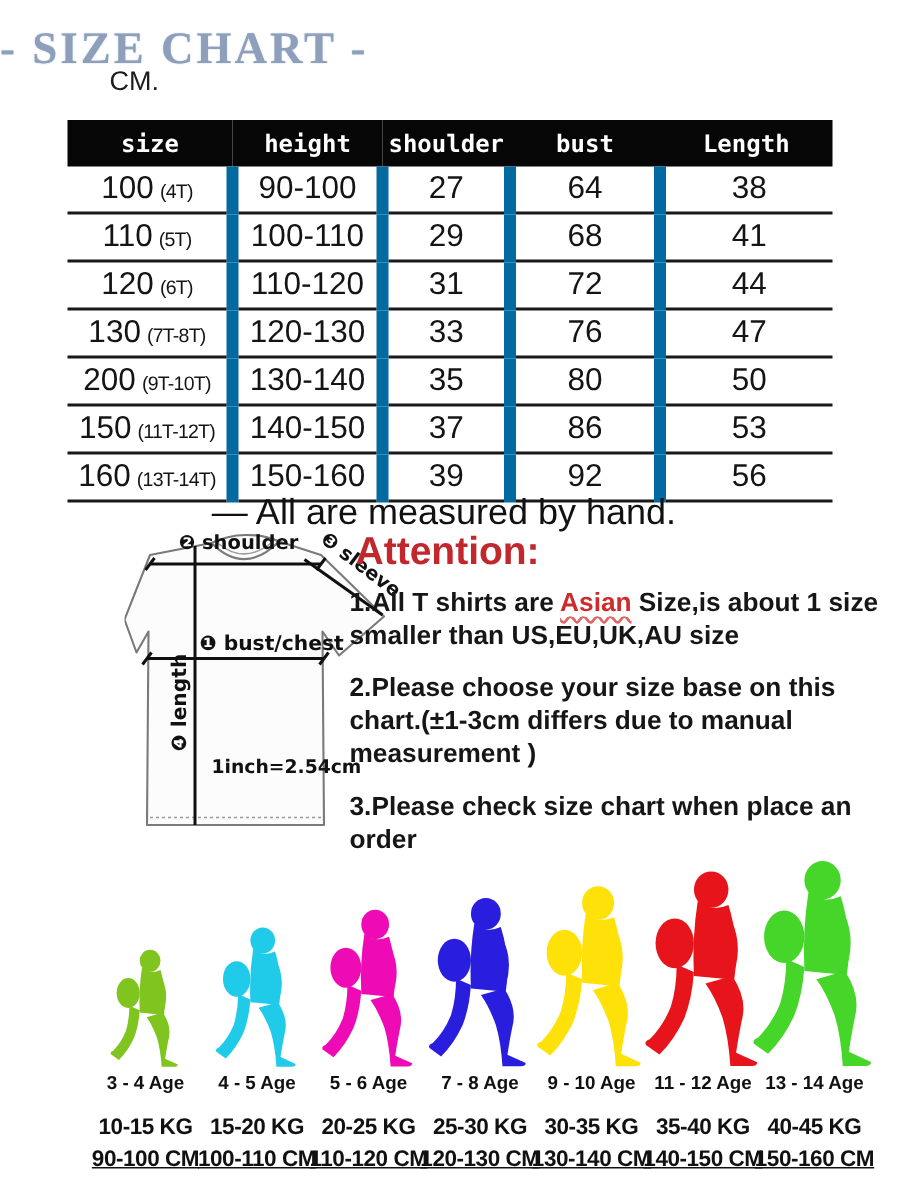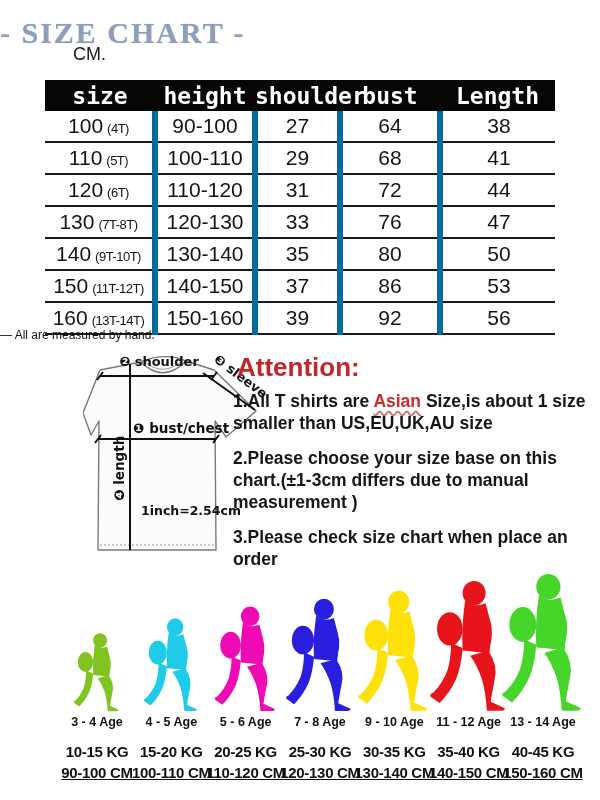--- a/index.html
+++ b/index.html
@@ -10,28 +10,28 @@
          font-family:"Liberation Serif",serif;font-weight:bold;font-size:30px;
          letter-spacing:2px;color:var(--title-blue,#8d9fbb);
          text-shadow:0 0 1px rgba(140,160,190,.7);}
   .unit{position:absolute;top:44px;left:73px;font-size:18px;color:#1b1b1b;}
 
   table.size{position:absolute;top:80px;left:45px;width:510px;border-collapse:collapse;table-layout:fixed;}
   table.size col.c1{width:110px}table.size col.c2{width:100px}table.size col.c3{width:85px}
   table.size col.c4{width:100px}table.size col.c5{width:115px}
   table.size thead th{background:var(--table-header-bg,#060606);color:var(--table-header-text,#fff);
          font-family:"DejaVu Sans Mono","Liberation Mono",monospace;font-weight:bold;
-         font-size:23px;height:31px;padding:0;}
+         font-size:16px;height:31px;padding:0;}
   table.size tbody td{height:30px;text-align:center;font-size:21px;padding:0;
          border-bottom:2px solid #191919;}
-  table.size tbody td:not(:first-child){border-left:6px solid #0369a1;}
+  table.size tbody td:not(:first-child){border-left:8px solid #0369a1;}
   .size-num{font-size:21px;}
   .size-age{font-size:13px;margin-left:4px;letter-spacing:-0.5px;}
 
-  .note{position:absolute;top:328px;left:0;width:592px;text-align:left;font-size:12px;color:#111;}
+  .note{position:absolute;top:328px;left:0;width:592px;text-align:center;font-size:24px;color:#111;}
 
   .tshirt{position:absolute;top:349px;left:83px;}
   .tshirt text{font-family:"DejaVu Sans","Liberation Sans",sans-serif;font-weight:bold;fill:#111;}
 
   .attention{position:absolute;top:352px;left:233px;width:354px;}
   .attention-heading{font-size:26px;font-weight:bold;color:var(--attention-red,#c1272d);margin:0 0 8px 4px;}
   .attention p{font-size:17.5px;font-weight:bold;line-height:1.24;margin:0 0 14px 0;color:#161616;}
   .asian{color:var(--asian-red,#cf2b2b);text-decoration:underline;text-decoration-style:wavy;
          text-decoration-color:#d66;text-underline-offset:3px;}
 
@@ -92,21 +92,21 @@
           <td>44</td>
         </tr>
         <tr>
           <td><span class="size-num">130</span><span class="size-age">(7T-8T)</span></td>
           <td>120-130</td>
           <td>33</td>
           <td>76</td>
           <td>47</td>
         </tr>
         <tr>
-          <td><span class="size-num">140</span><span class="size-age">(9T-10T)</span></td>
+          <td><span class="size-num">200</span><span class="size-age">(9T-10T)</span></td>
           <td>130-140</td>
           <td>35</td>
           <td>80</td>
           <td>50</td>
         </tr>
         <tr>
           <td><span class="size-num">150</span><span class="size-age">(11T-12T)</span></td>
           <td>140-150</td>
           <td>37</td>
           <td>86</td>

